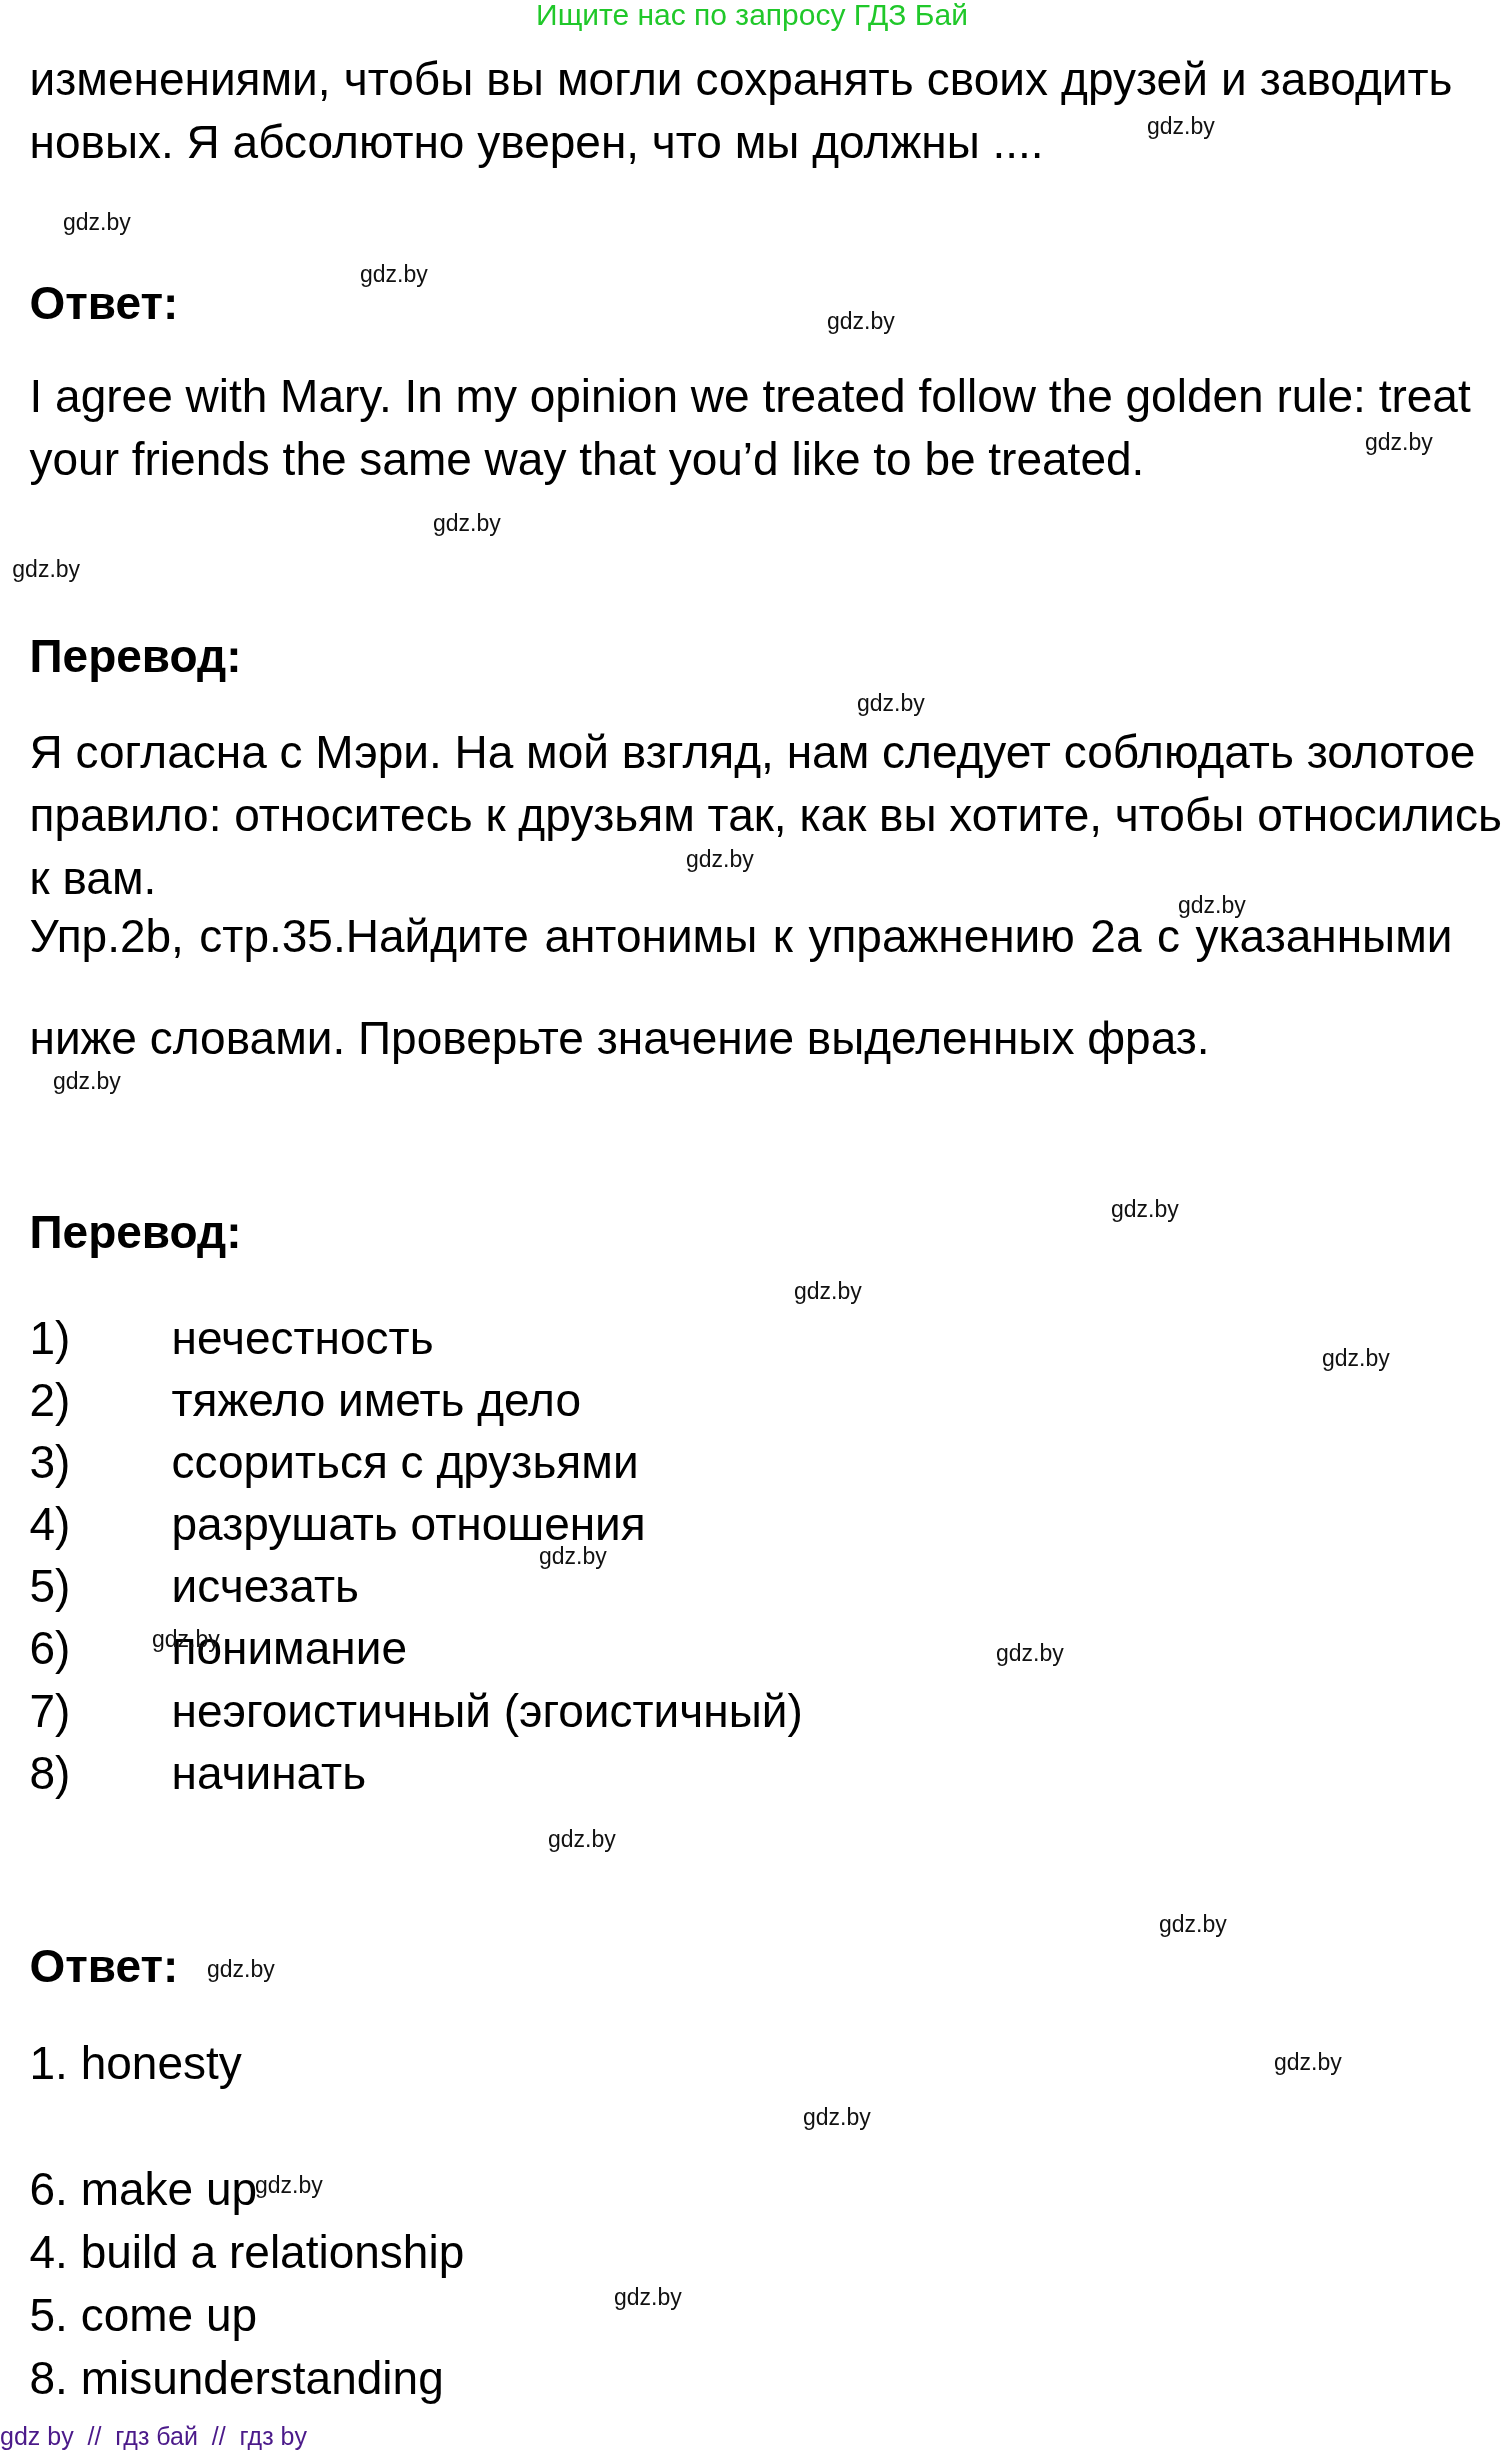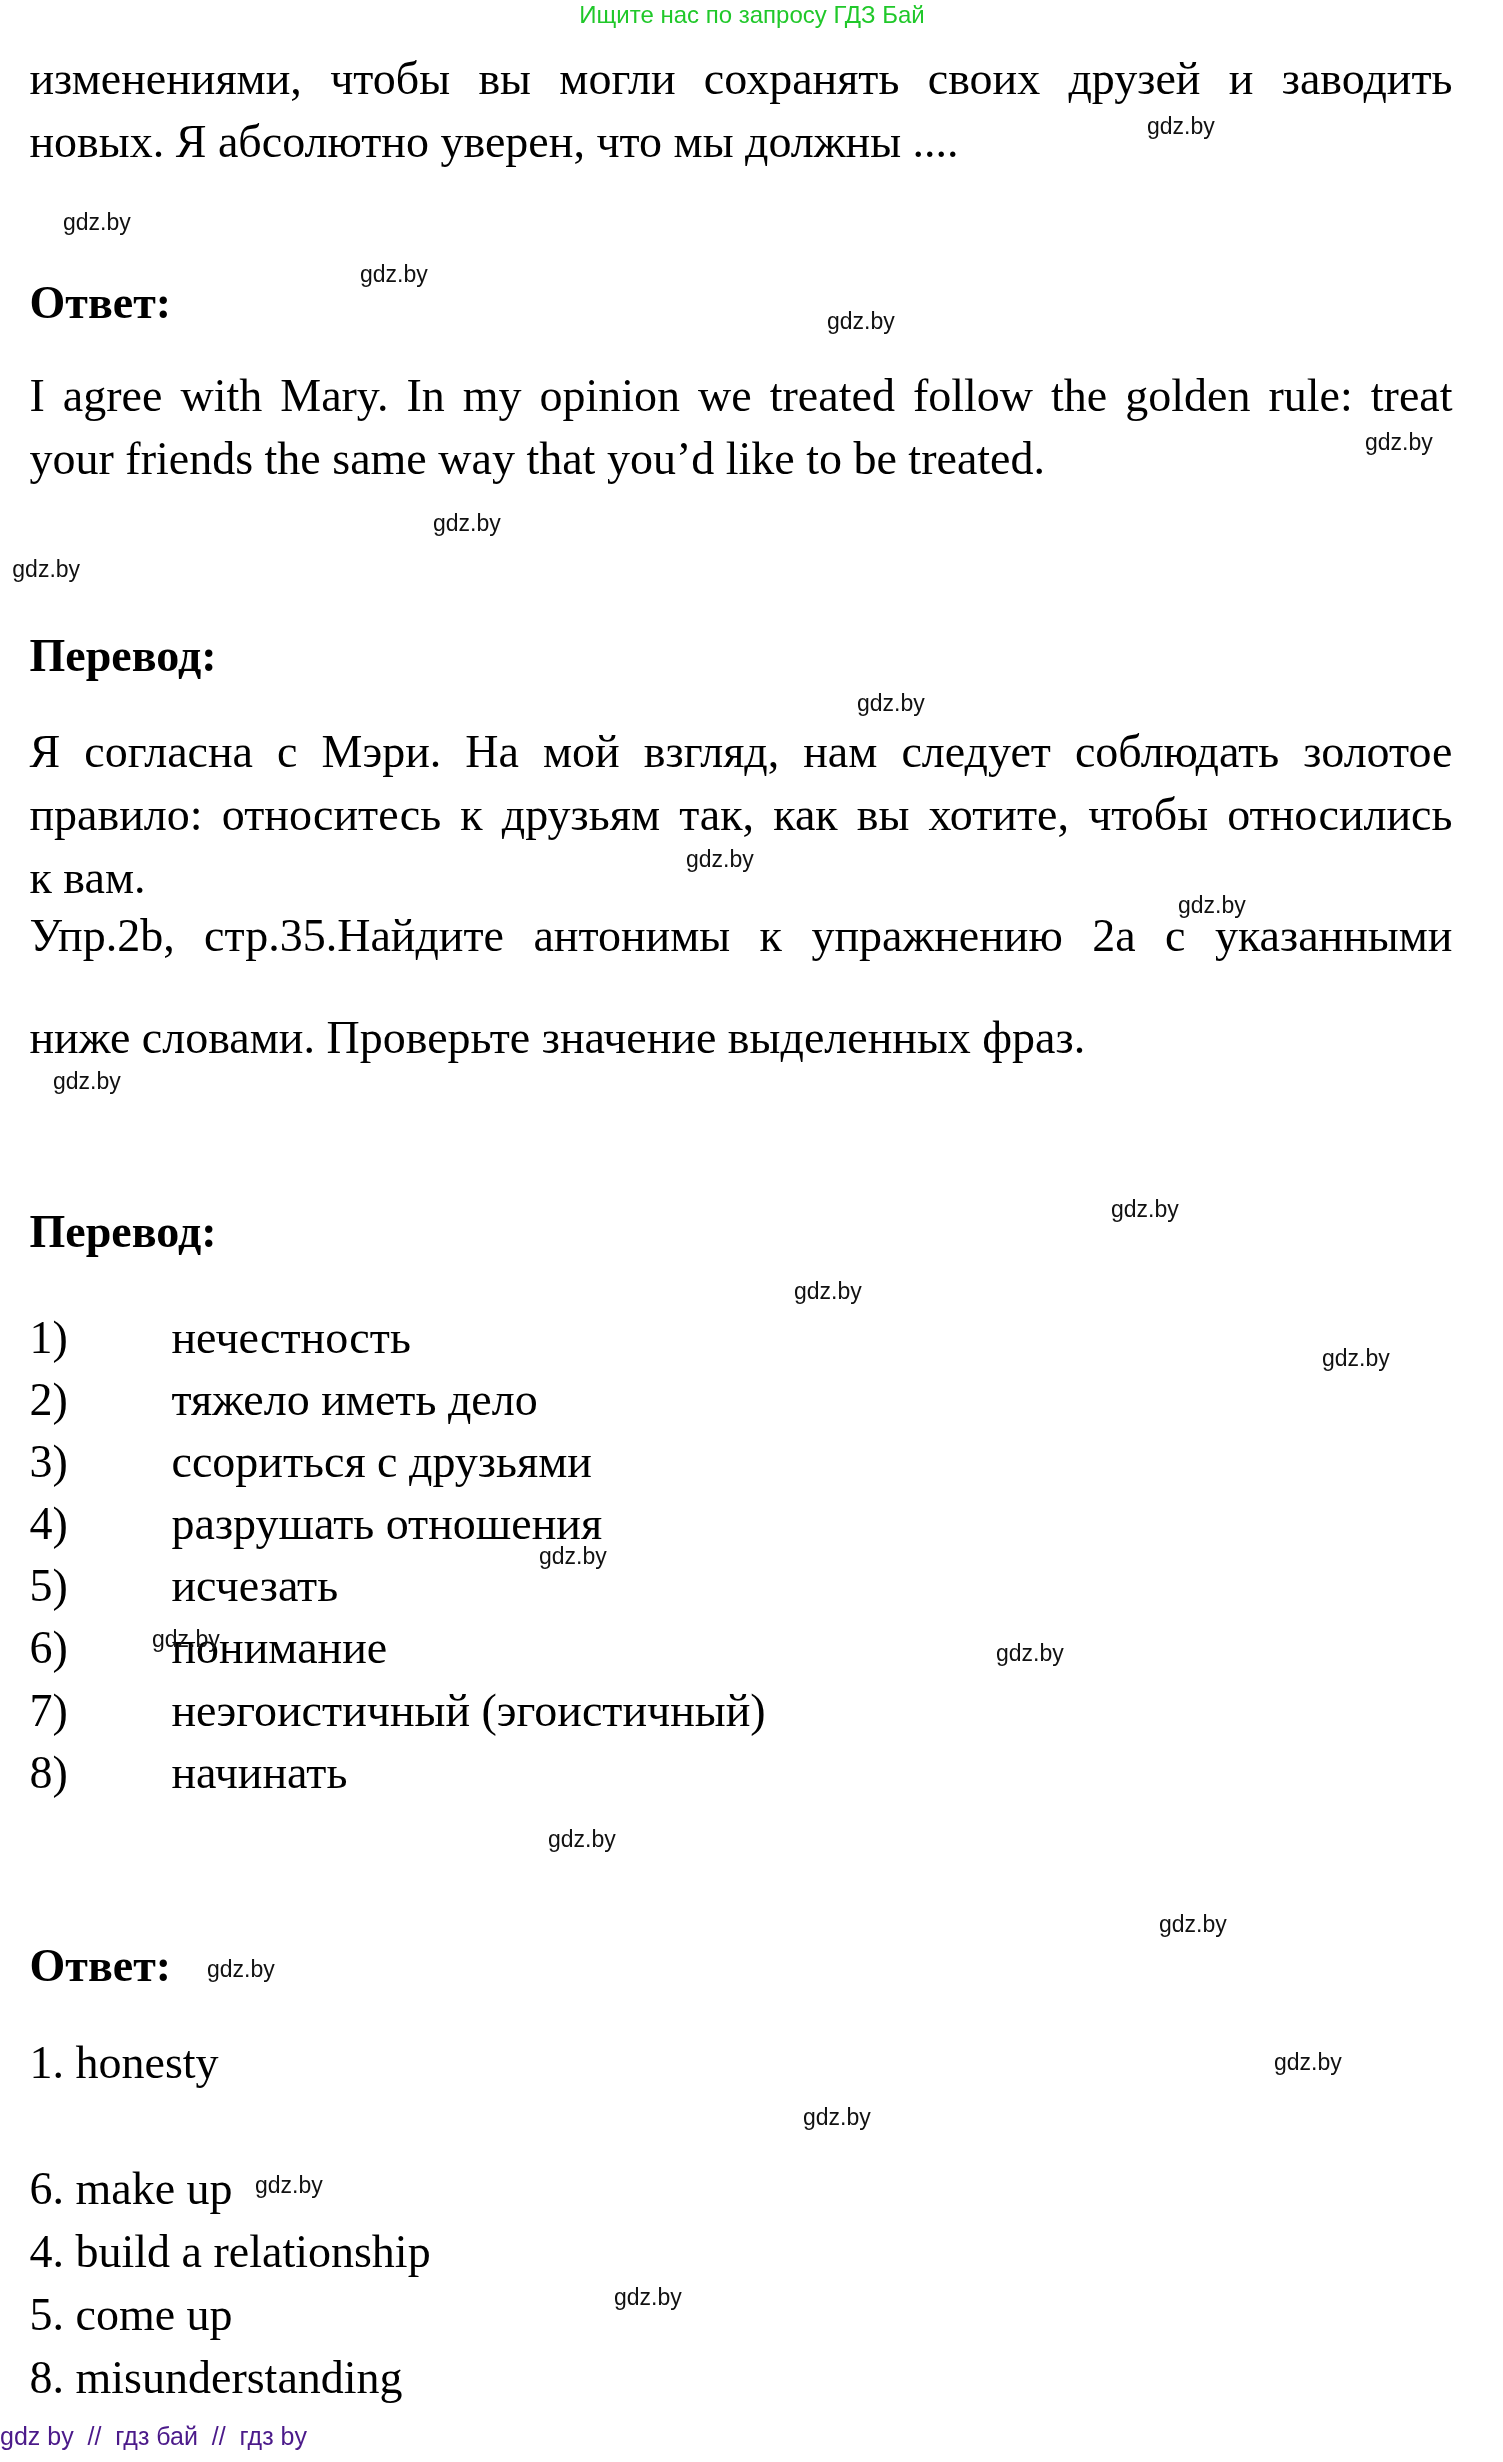--- a/index.html
+++ b/index.html
@@ -1,25 +1,25 @@
 <!DOCTYPE html>
 <html style="font-size:13px"><head>
 <meta charset="utf-8">
 <style>
   html, body { margin: 0; padding: 0; background: #ffffff; }
   body { width: 1504px; height: 2462px; position: relative; overflow: hidden; }
   .page { position: absolute; left: 0; top: 0; width: 1504px; height: 2462px; background: #fff; }
   .banner {
     position: absolute; left: 0; top: 0; width: 1504px; text-align: center;
-    font-family: "Liberation Sans", sans-serif; font-size: 24px; line-height: 29.5px;
+    font-family: "Liberation Sans", sans-serif; font-size: 30px; line-height: 29.5px;
     color: #20c82a; white-space: nowrap; text-decoration: none;
   }
   .ln {
     position: absolute; left: 29.5px; width: 1423px;
-    font-family: Liberation Serif, serif; font-size: 46px; line-height: 46px;
+    font-family: Liberation Sans, sans-serif; font-size: 46px; line-height: 46px;
     color: #000; white-space: nowrap;
   }
   .just { text-align: justify; text-align-last: justify; }
   .head { font-weight: bold; }
   .num { position: absolute; left: 29.5px; }
   .item-text { position: absolute; left: 172px; }
   .wm {
     position: absolute; font-family: "Liberation Sans", sans-serif; font-size: 23px;
     line-height: 23px; color: #111; white-space: nowrap;
   }

